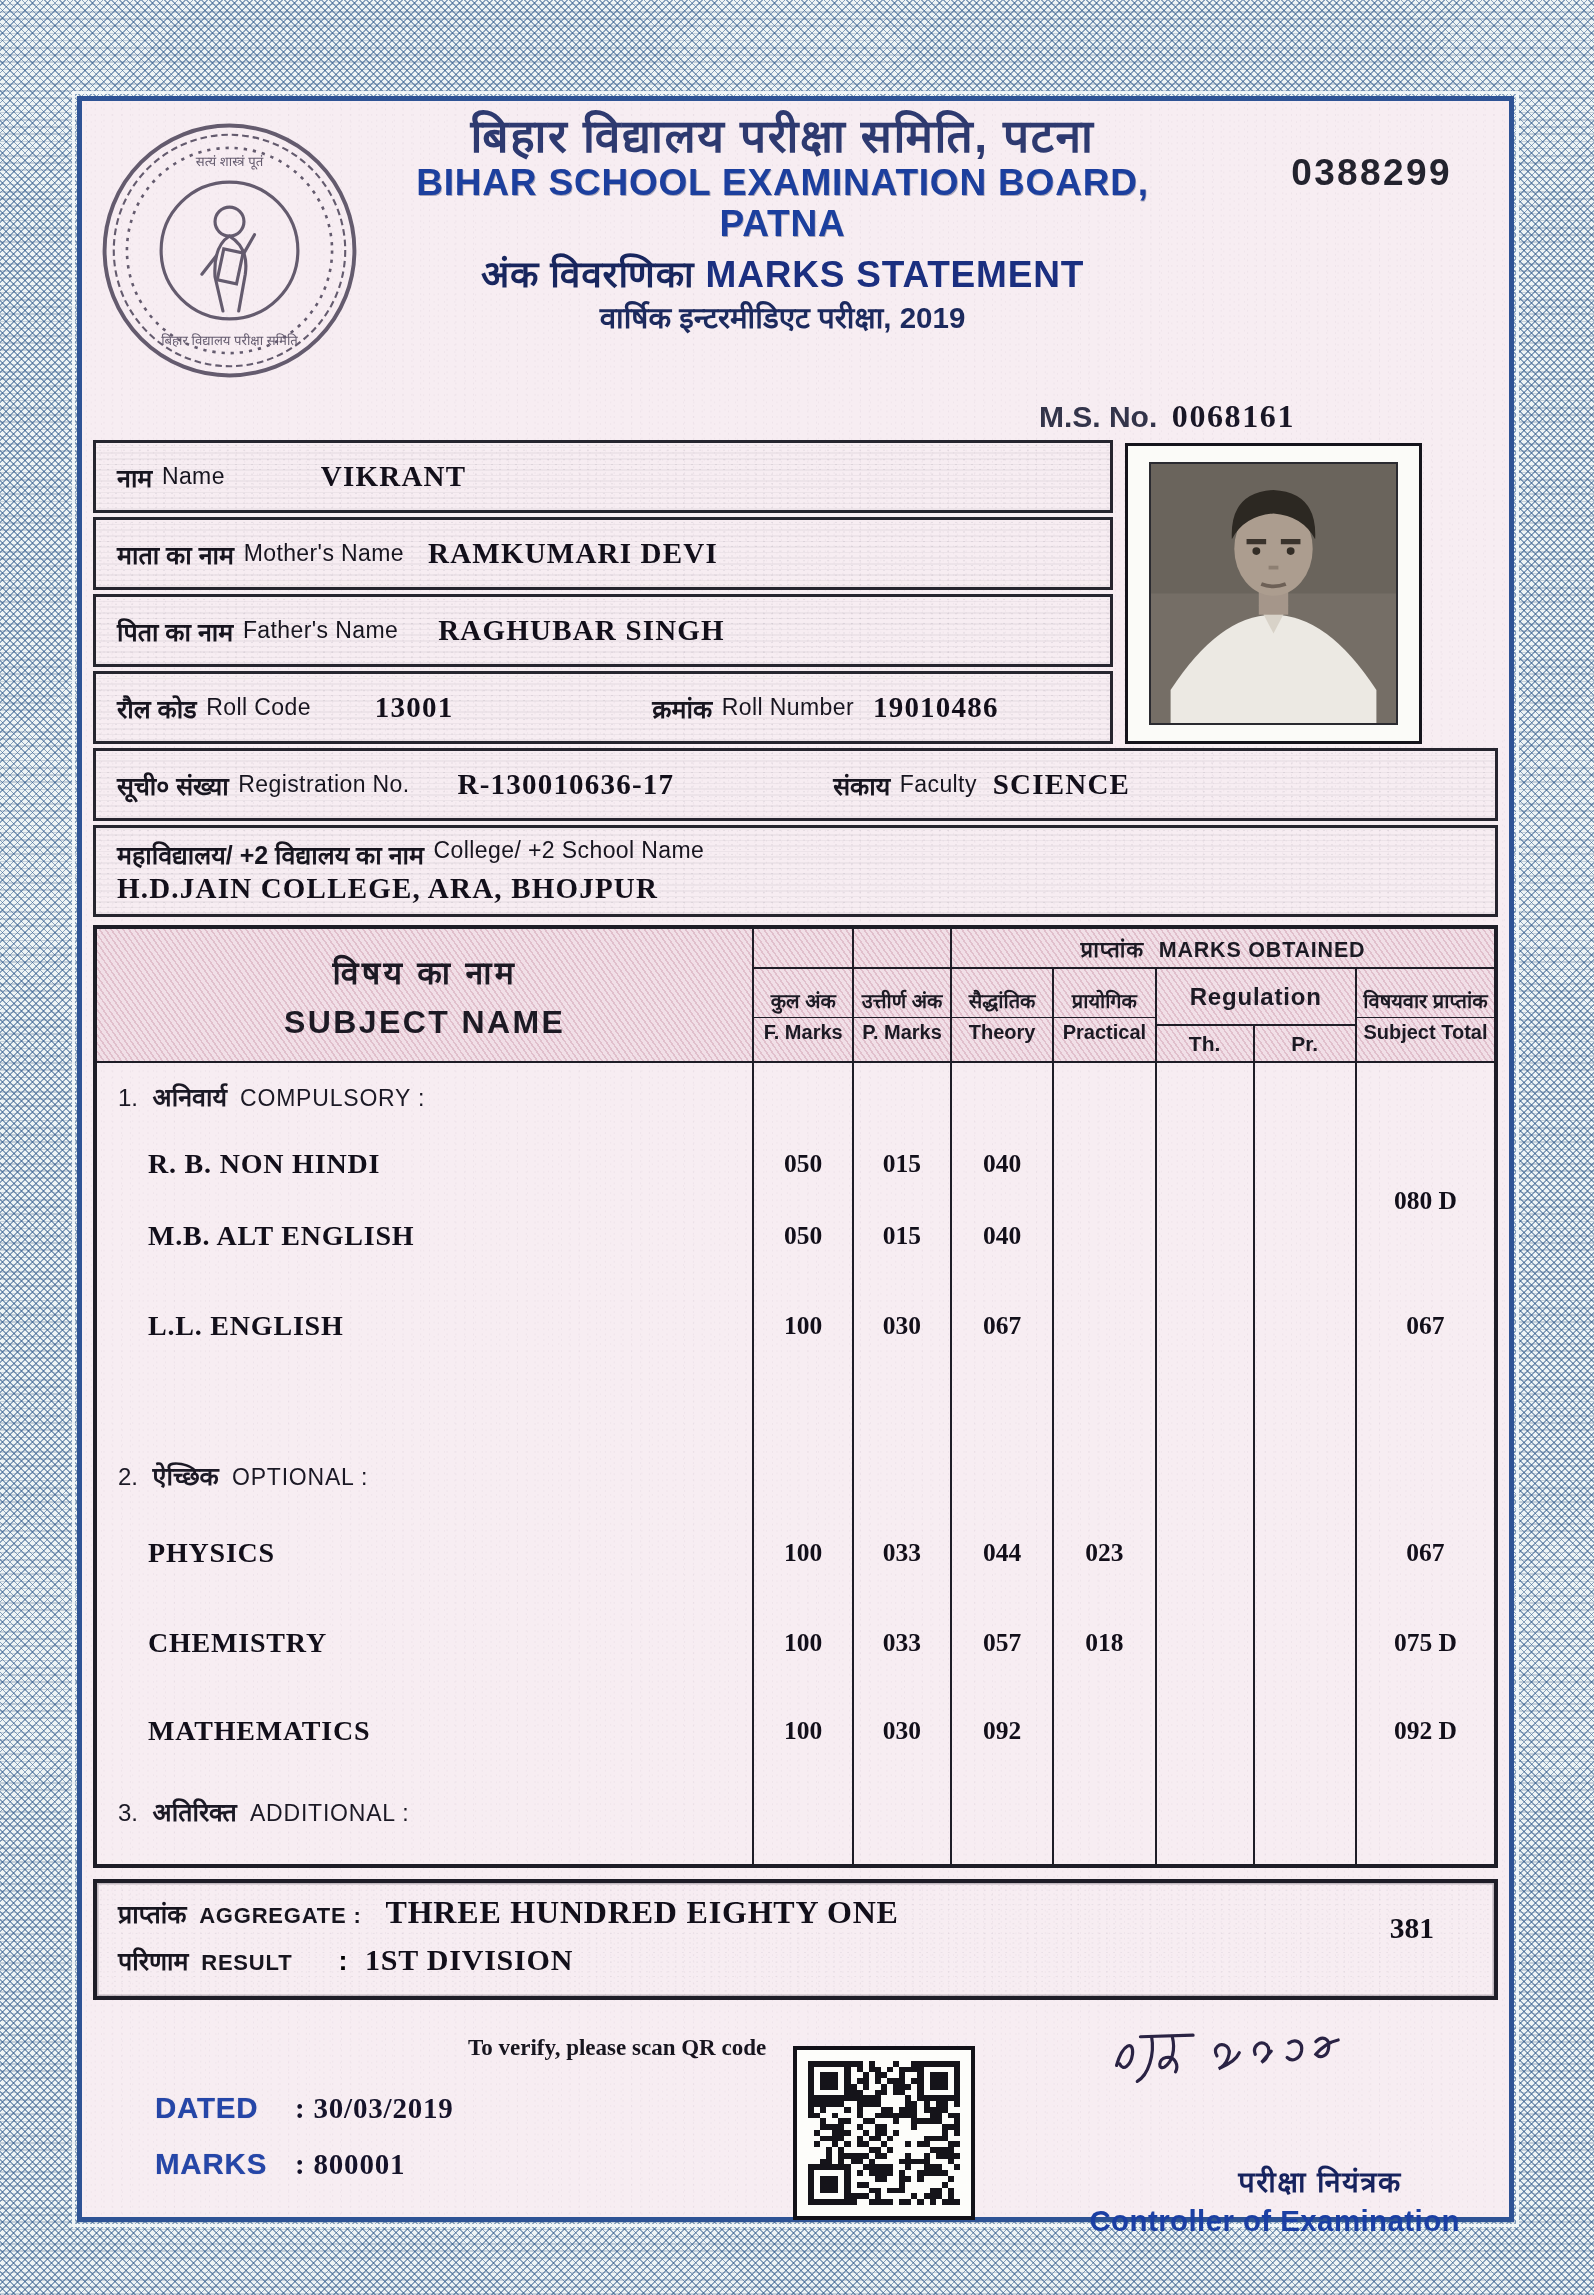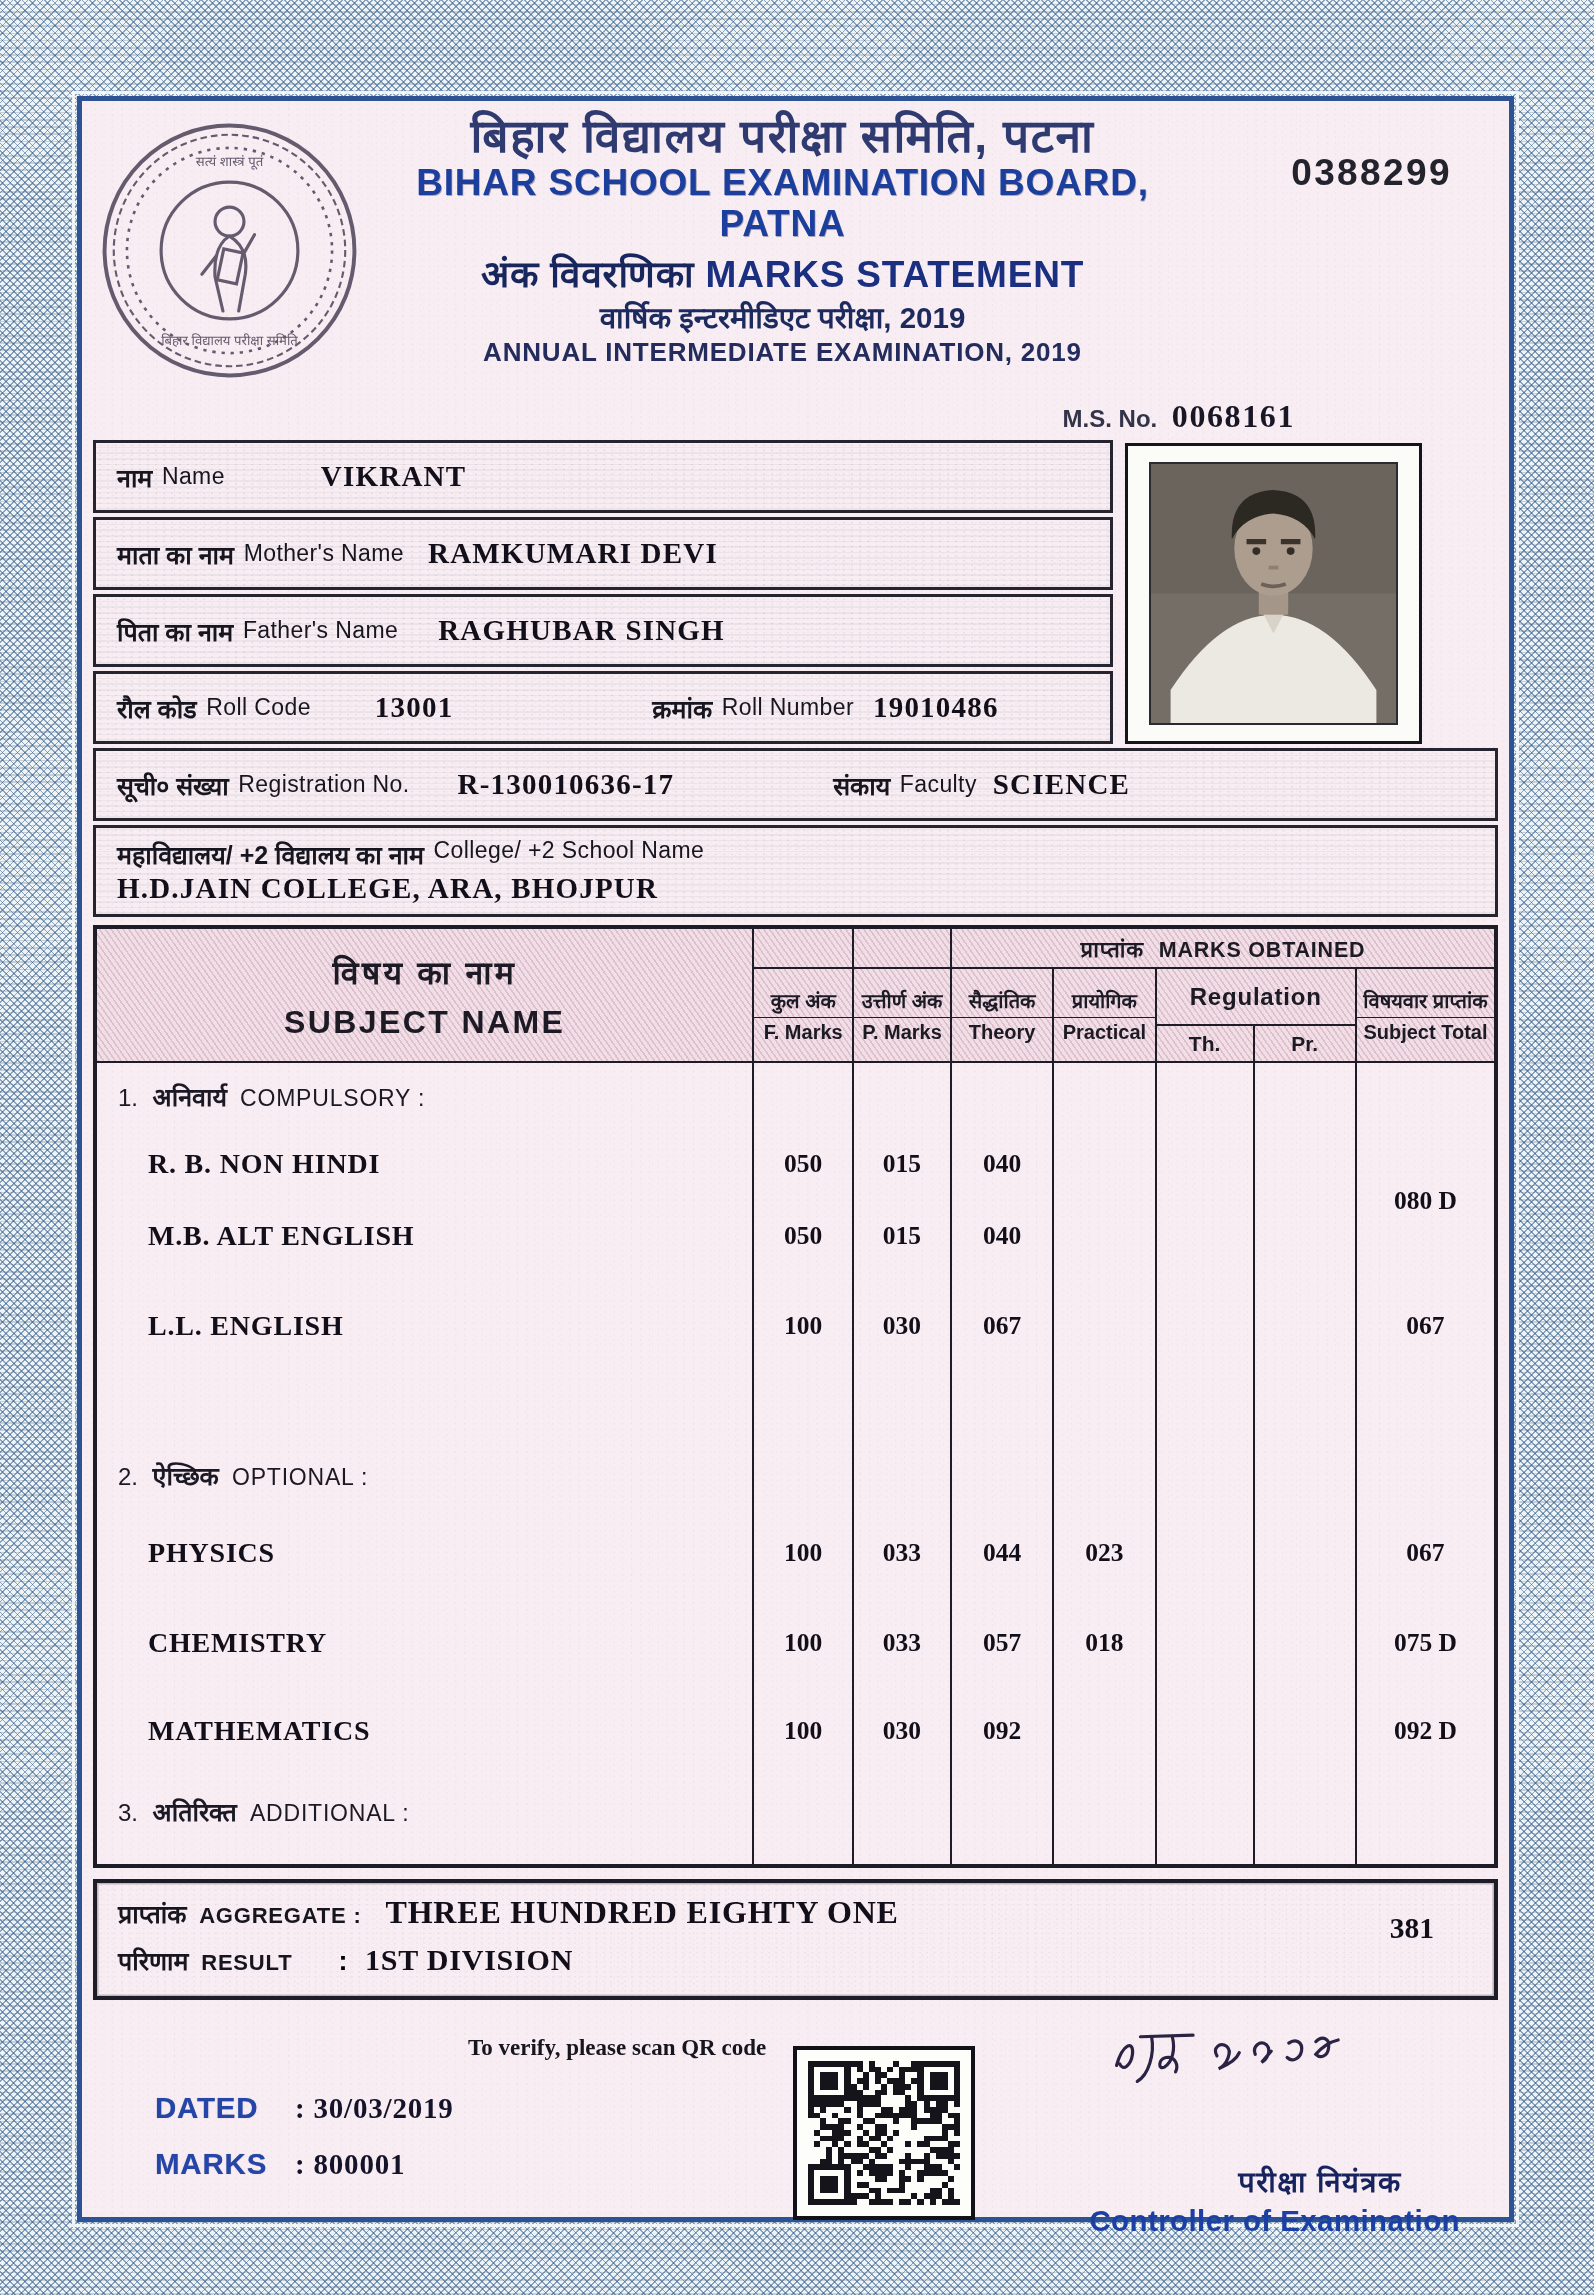--- a/index.html
+++ b/index.html
@@ -22,21 +22,21 @@
   .hdr-text{margin-left:263px;width:853px;text-align:center;padding-top:9.6px;}
   .t-hi{font-size:46px;font-weight:bold;color:#2e3a70;letter-spacing:1.6px;line-height:51px;}
   .t-en{font-size:37px;font-weight:bold;color:#1c3f9e;letter-spacing:0.8px;line-height:41px;
     text-shadow:0.8px 0.8px 0 rgba(20,30,70,.35);}
   .t-ms{font-size:37px;font-weight:bold;color:#18265e;line-height:46px;margin-top:8px;letter-spacing:0.8px;}
   .t-ms .en{color:#1b2f80;}
   .t-ex-hi{font-size:29.5px;font-weight:bold;color:#1c2a5e;line-height:37px;margin-top:1.6px;}
   .t-ex-en{font-size:26px;font-weight:bold;color:#232c5c;letter-spacing:0.8px;line-height:32px;}
   .serial{position:absolute;right:46px;top:51px;font-size:37px;font-weight:bold;color:#23232e;letter-spacing:2.4px;}
   .msno{position:absolute;right:203px;top:297px;}
-  .msno .lbl{font-size:24px;color:#33344a;font-weight:bold;margin-left:41px;}
+  .msno .lbl{font-size:30px;color:#33344a;font-weight:bold;margin-left:41px;}
   .msno .val{font-family:"Liberation Serif",serif;font-size:32px;font-weight:bold;color:#191726;letter-spacing:1.6px;margin-left:11px;}
   
   .irow{position:relative;border:3.2px solid #26252f;height:73px;box-sizing:border-box;margin-top:4px;
     display:flex;align-items:center;padding-left:21px;
     background-image:repeating-linear-gradient(0deg, rgba(60,60,75,.055) 0 1.6px, transparent 1.6px 5.6px),
       radial-gradient(rgba(60,60,80,.10) 0.8px, transparent 1px);
     background-size:auto, 8px 4.8px;}
   .irow.narrow{width:1020px;}
   .lab-hi{font-size:25px;font-weight:bold;color:#17151f;white-space:nowrap;}
   .lab-en{font-size:23px;color:#17151f;margin-left:9.6px;white-space:nowrap;letter-spacing:0.4px;}
@@ -126,21 +126,20 @@
       </svg>
 
       <div class="hdr-text">
         <div class="t-hi">बिहार विद्यालय परीक्षा समिति, पटना</div>
         <div class="t-en">BIHAR SCHOOL EXAMINATION BOARD, PATNA</div>
         <div class="t-ms">
           <span>अंक विवरणिका</span>
           <span class="en">MARKS STATEMENT</span>
         </div>
         <div class="t-ex-hi">वार्षिक इन्टरमीडिएट परीक्षा, 2019</div>
-        <div class="t-ex-en">ANNUAL INTERMEDIATE EXAMINATION, 2019</div>
       </div>
 
       <div class="serial">0388299</div>
       <div class="msno">
         <span class="lbl">M.S. No.</span>
         <span class="val">0068161</span>
       </div>
     </div>
 
     <div class="irow narrow">

